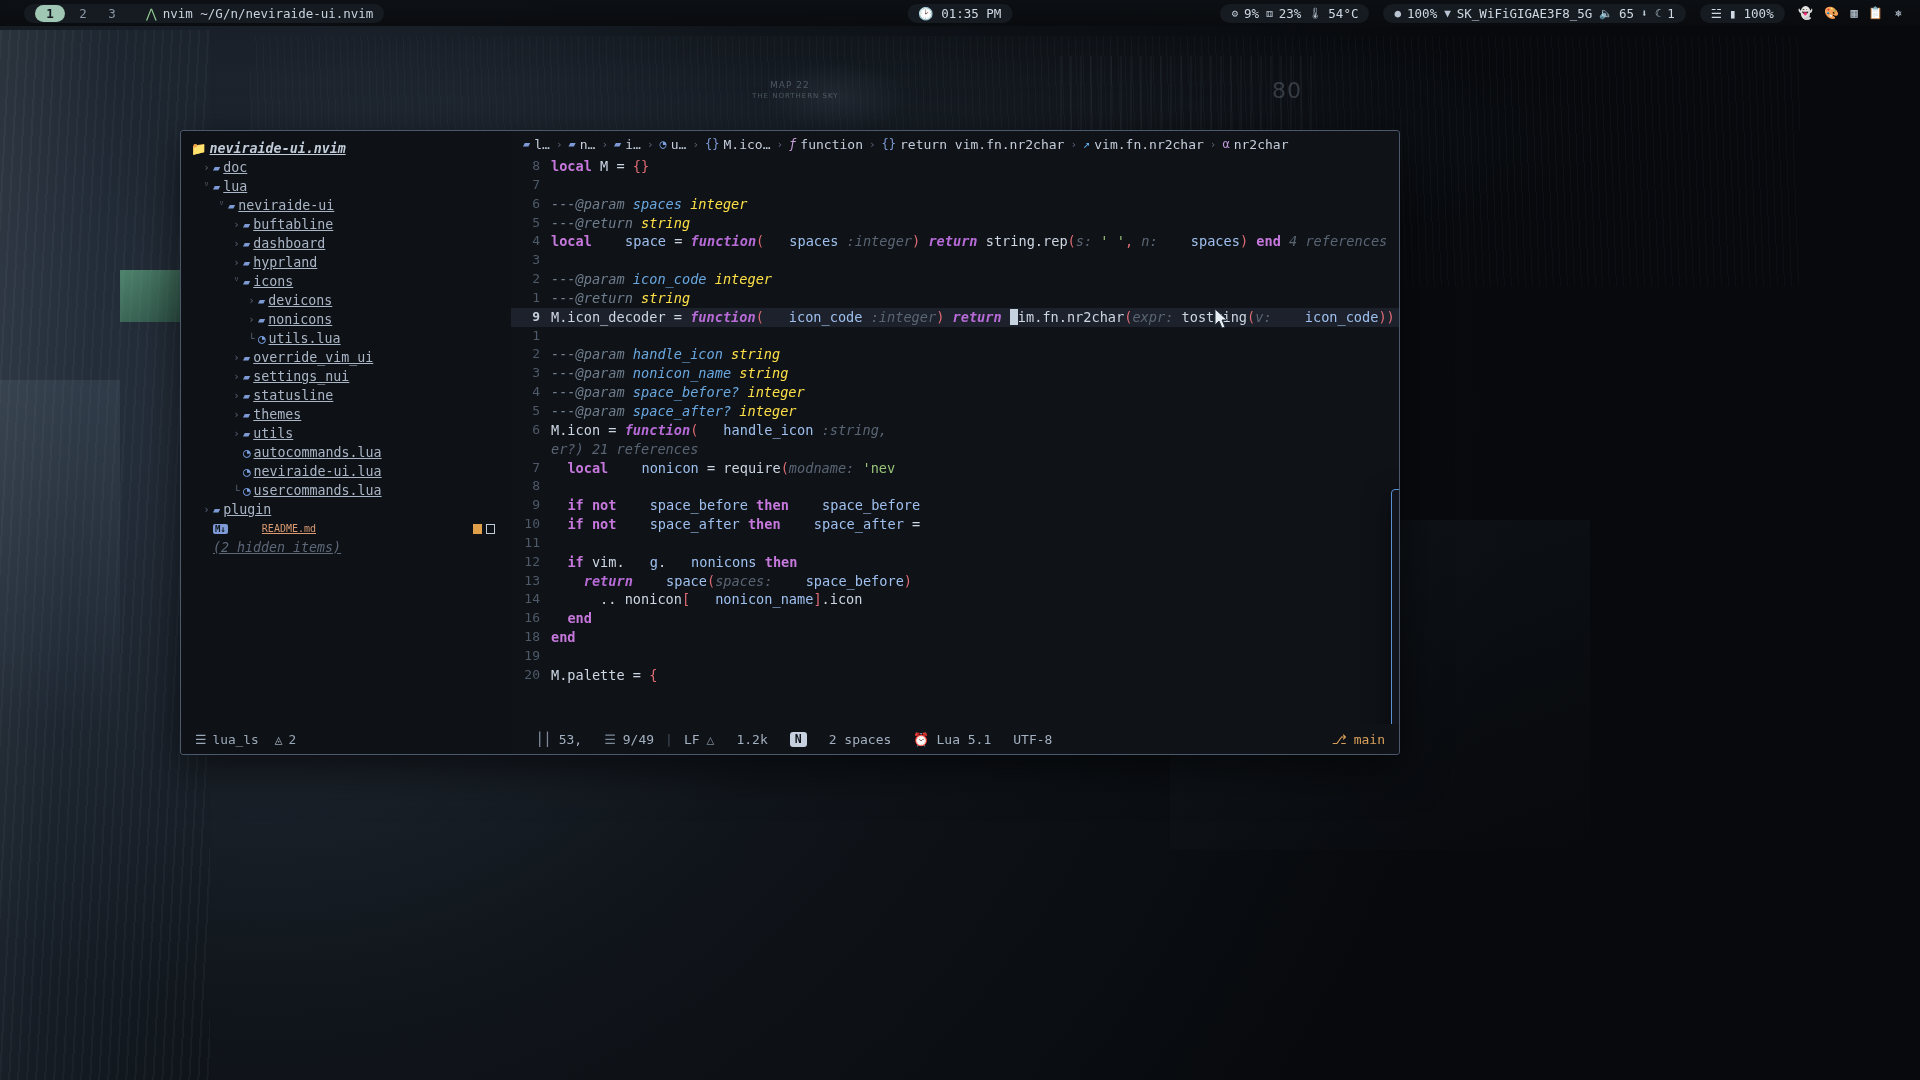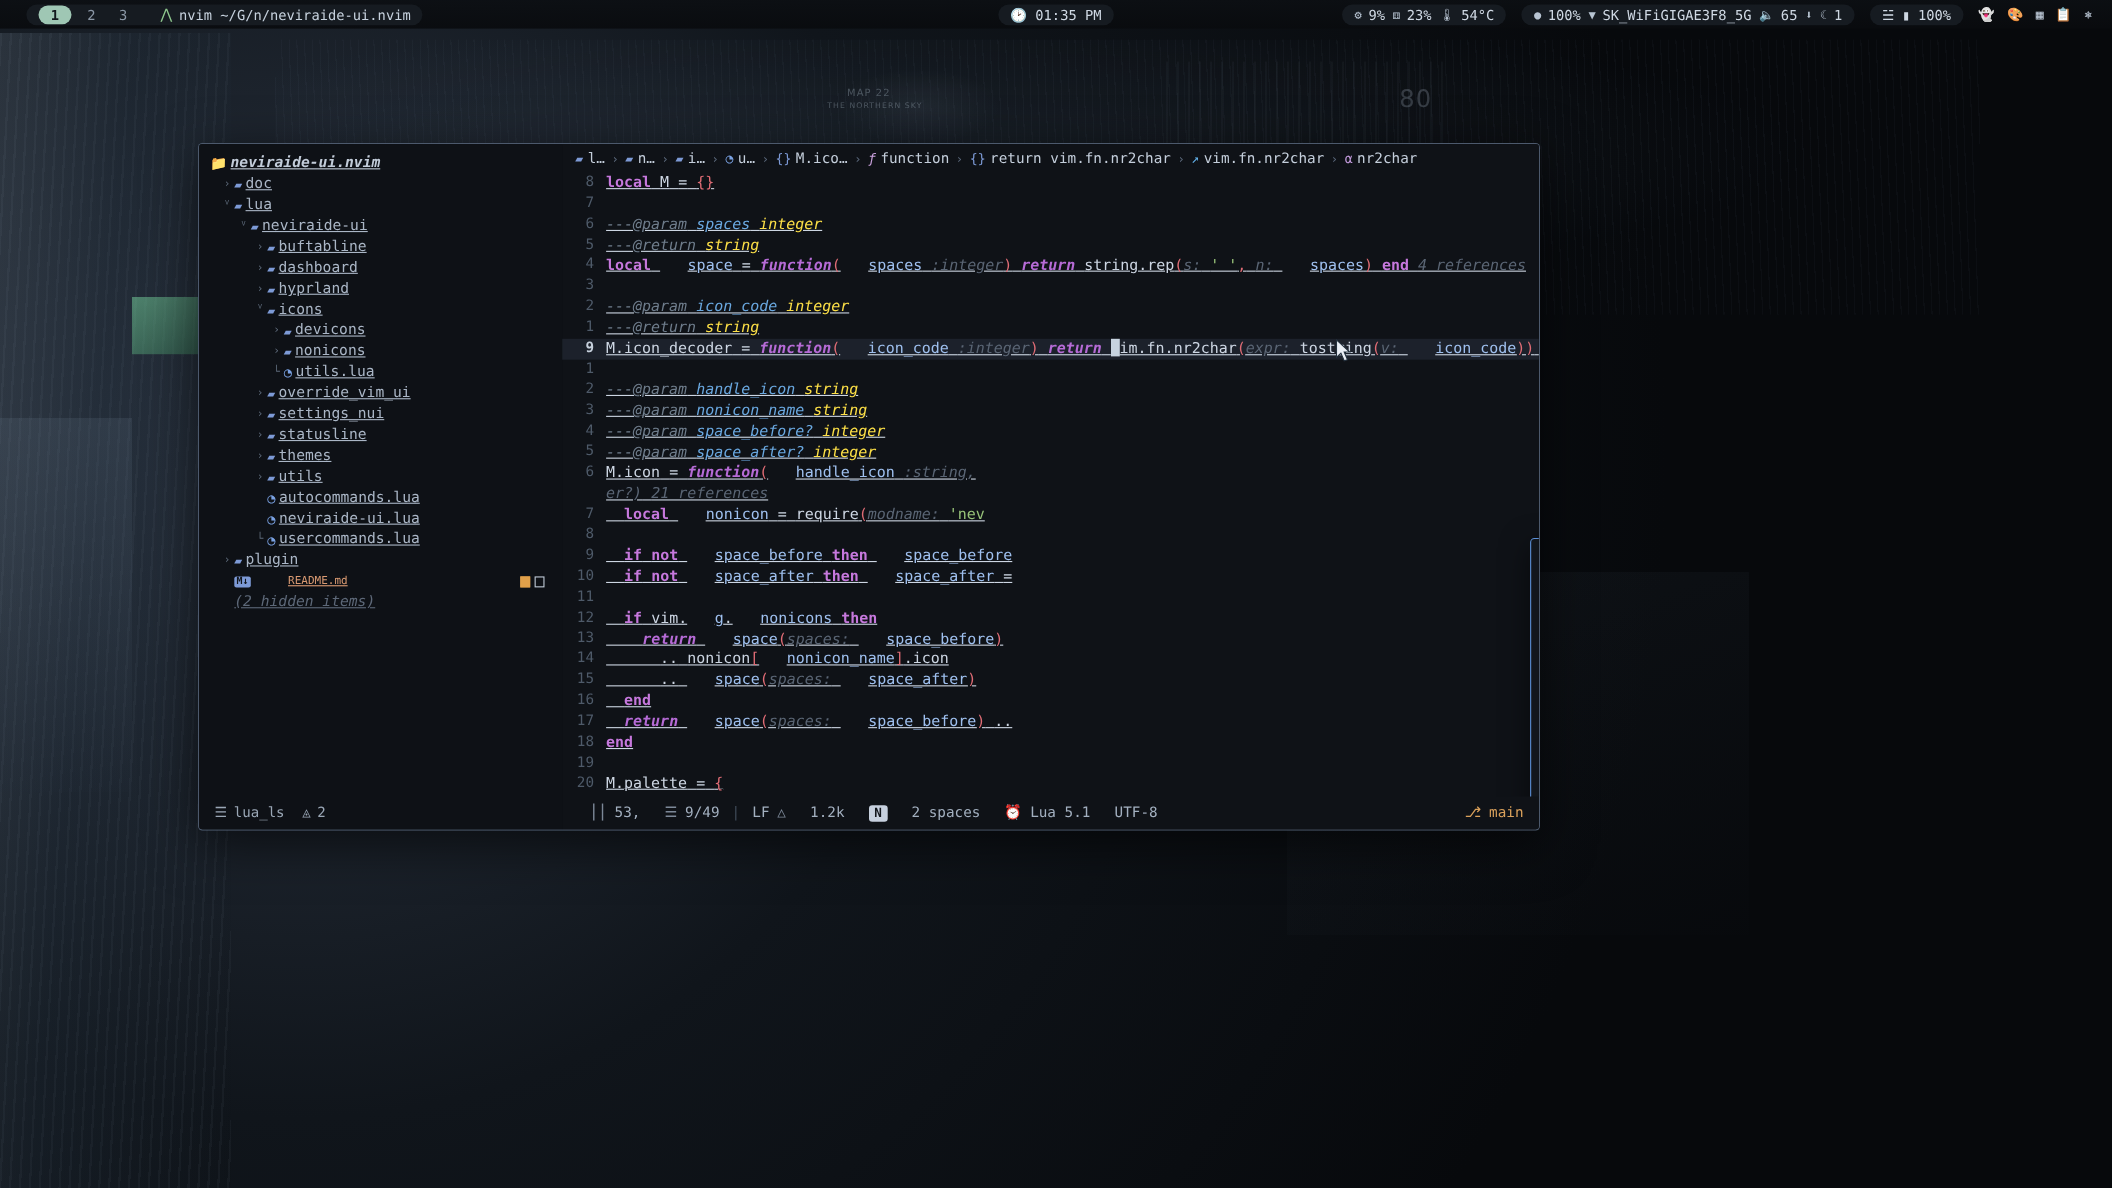--- a/index.html
+++ b/index.html
@@ -126,21 +126,21 @@
   .c-brace { color: #7d9ad6; }
   .c-fn { color: #c9a0dc; font-style: italic; }
   .c-arrow { color: #63b3ed; }
   .c-alpha { color: #c39bdd; }
 
   
   #code { flex: 1; position: relative; overflow: hidden; font-size: 13.6px; line-height: 18.85px; }
   .cline { height: 18.85px; display: flex; align-items: center; white-space: pre; }
   .ln { width: 40px; text-align: right; padding-right: 11px; color: #4e5a69; flex: none; font-size: 13px; }
   .ln.cur { color: #c6d0dc; font-weight: bold; }
-  .ctext { color: #cdd6e3; text-decoration: underline; }
+  .ctext { color: #cdd6e3; }
   .cline.hl { background: rgba(58,70,88,.30); }
   
   .kw   { color: #c678dd; font-weight: bold; }
   .kw2  { color: #b66bd6; font-style: italic; font-weight: bold; }
   .ident{ color: #cdd6e3; }
   .var  { color: #9fc0ef; margin-left: 25px; }
   .str  { color: #98c379; }
   .punc { color: #e06c75; }
   .doc  { color: #6f7d8c; font-style: italic; }
   .ptype{ color: #6aa8e0; font-style: italic; }
@@ -463,23 +463,21 @@
             <div class="cline"><span class="ln">6</span><span class="ctext"><span class="ident">M.icon</span> <span class="ident">=</span> <span class="kw2">function</span><span class="punc">(</span><span class="var">handle_icon</span> <span class="hint">:string,</span></span></div>
             <div class="cline"><span class="ln"></span><span class="ctext"><span class="hint">er?)</span> <span class="hint">21 references</span></span></div>
             <div class="cline"><span class="ln">7</span><span class="ctext">  <span class="kw">local</span> <span class="var">nonicon</span> <span class="ident">=</span> <span class="ident">require</span><span class="punc">(</span><span class="hint">modname:</span> <span class="str">'nev</span></span></div>
             <div class="cline"><span class="ln">8</span><span class="ctext"></span></div>
             <div class="cline"><span class="ln">9</span><span class="ctext">  <span class="kw">if</span> <span class="kw">not</span> <span class="var">space_before</span> <span class="kw">then</span> <span class="var">space_before</span></span></div>
             <div class="cline"><span class="ln">10</span><span class="ctext">  <span class="kw">if</span> <span class="kw">not</span> <span class="var">space_after</span> <span class="kw">then</span> <span class="var">space_after</span> <span class="ident">=</span></span></div>
             <div class="cline"><span class="ln">11</span><span class="ctext"></span></div>
             <div class="cline"><span class="ln">12</span><span class="ctext">  <span class="kw">if</span> <span class="ident">vim.</span><span class="var">g</span><span class="ident">.</span><span class="var">nonicons</span> <span class="kw">then</span></span></div>
             <div class="cline"><span class="ln">13</span><span class="ctext">    <span class="kw2">return</span> <span class="var">space</span><span class="punc">(</span><span class="hint">spaces:</span> <span class="var">space_before</span><span class="punc">)</span></span></div>
             <div class="cline"><span class="ln">14</span><span class="ctext">      <span class="ident">..</span> <span class="ident">nonicon</span><span class="punc">[</span><span class="var">nonicon_name</span><span class="punc">]</span><span class="ident">.icon</span></span></div>
-            <div class="cline"><span class="ln">15</span><span class="ctext">      <span class="ident">..</span> <span class="var">space</span><span class="punc">(</span><span class="hint">spaces:</span> <span class="var">space_after</span><span class="punc">)</span></span></div>
             <div class="cline"><span class="ln">16</span><span class="ctext">  <span class="kw">end</span></span></div>
-            <div class="cline"><span class="ln">17</span><span class="ctext">  <span class="kw2">return</span> <span class="var">space</span><span class="punc">(</span><span class="hint">spaces:</span> <span class="var">space_before</span><span class="punc">)</span> <span class="ident">..</span></span></div>
             <div class="cline"><span class="ln">18</span><span class="ctext"><span class="kw">end</span></span></div>
             <div class="cline"><span class="ln">19</span><span class="ctext"></span></div>
             <div class="cline"><span class="ln">20</span><span class="ctext"><span class="ident">M.palette</span> <span class="ident">=</span> <span class="punc">{</span></span></div>
           </div>
 
         <div id="hover">
           
           
           
           

